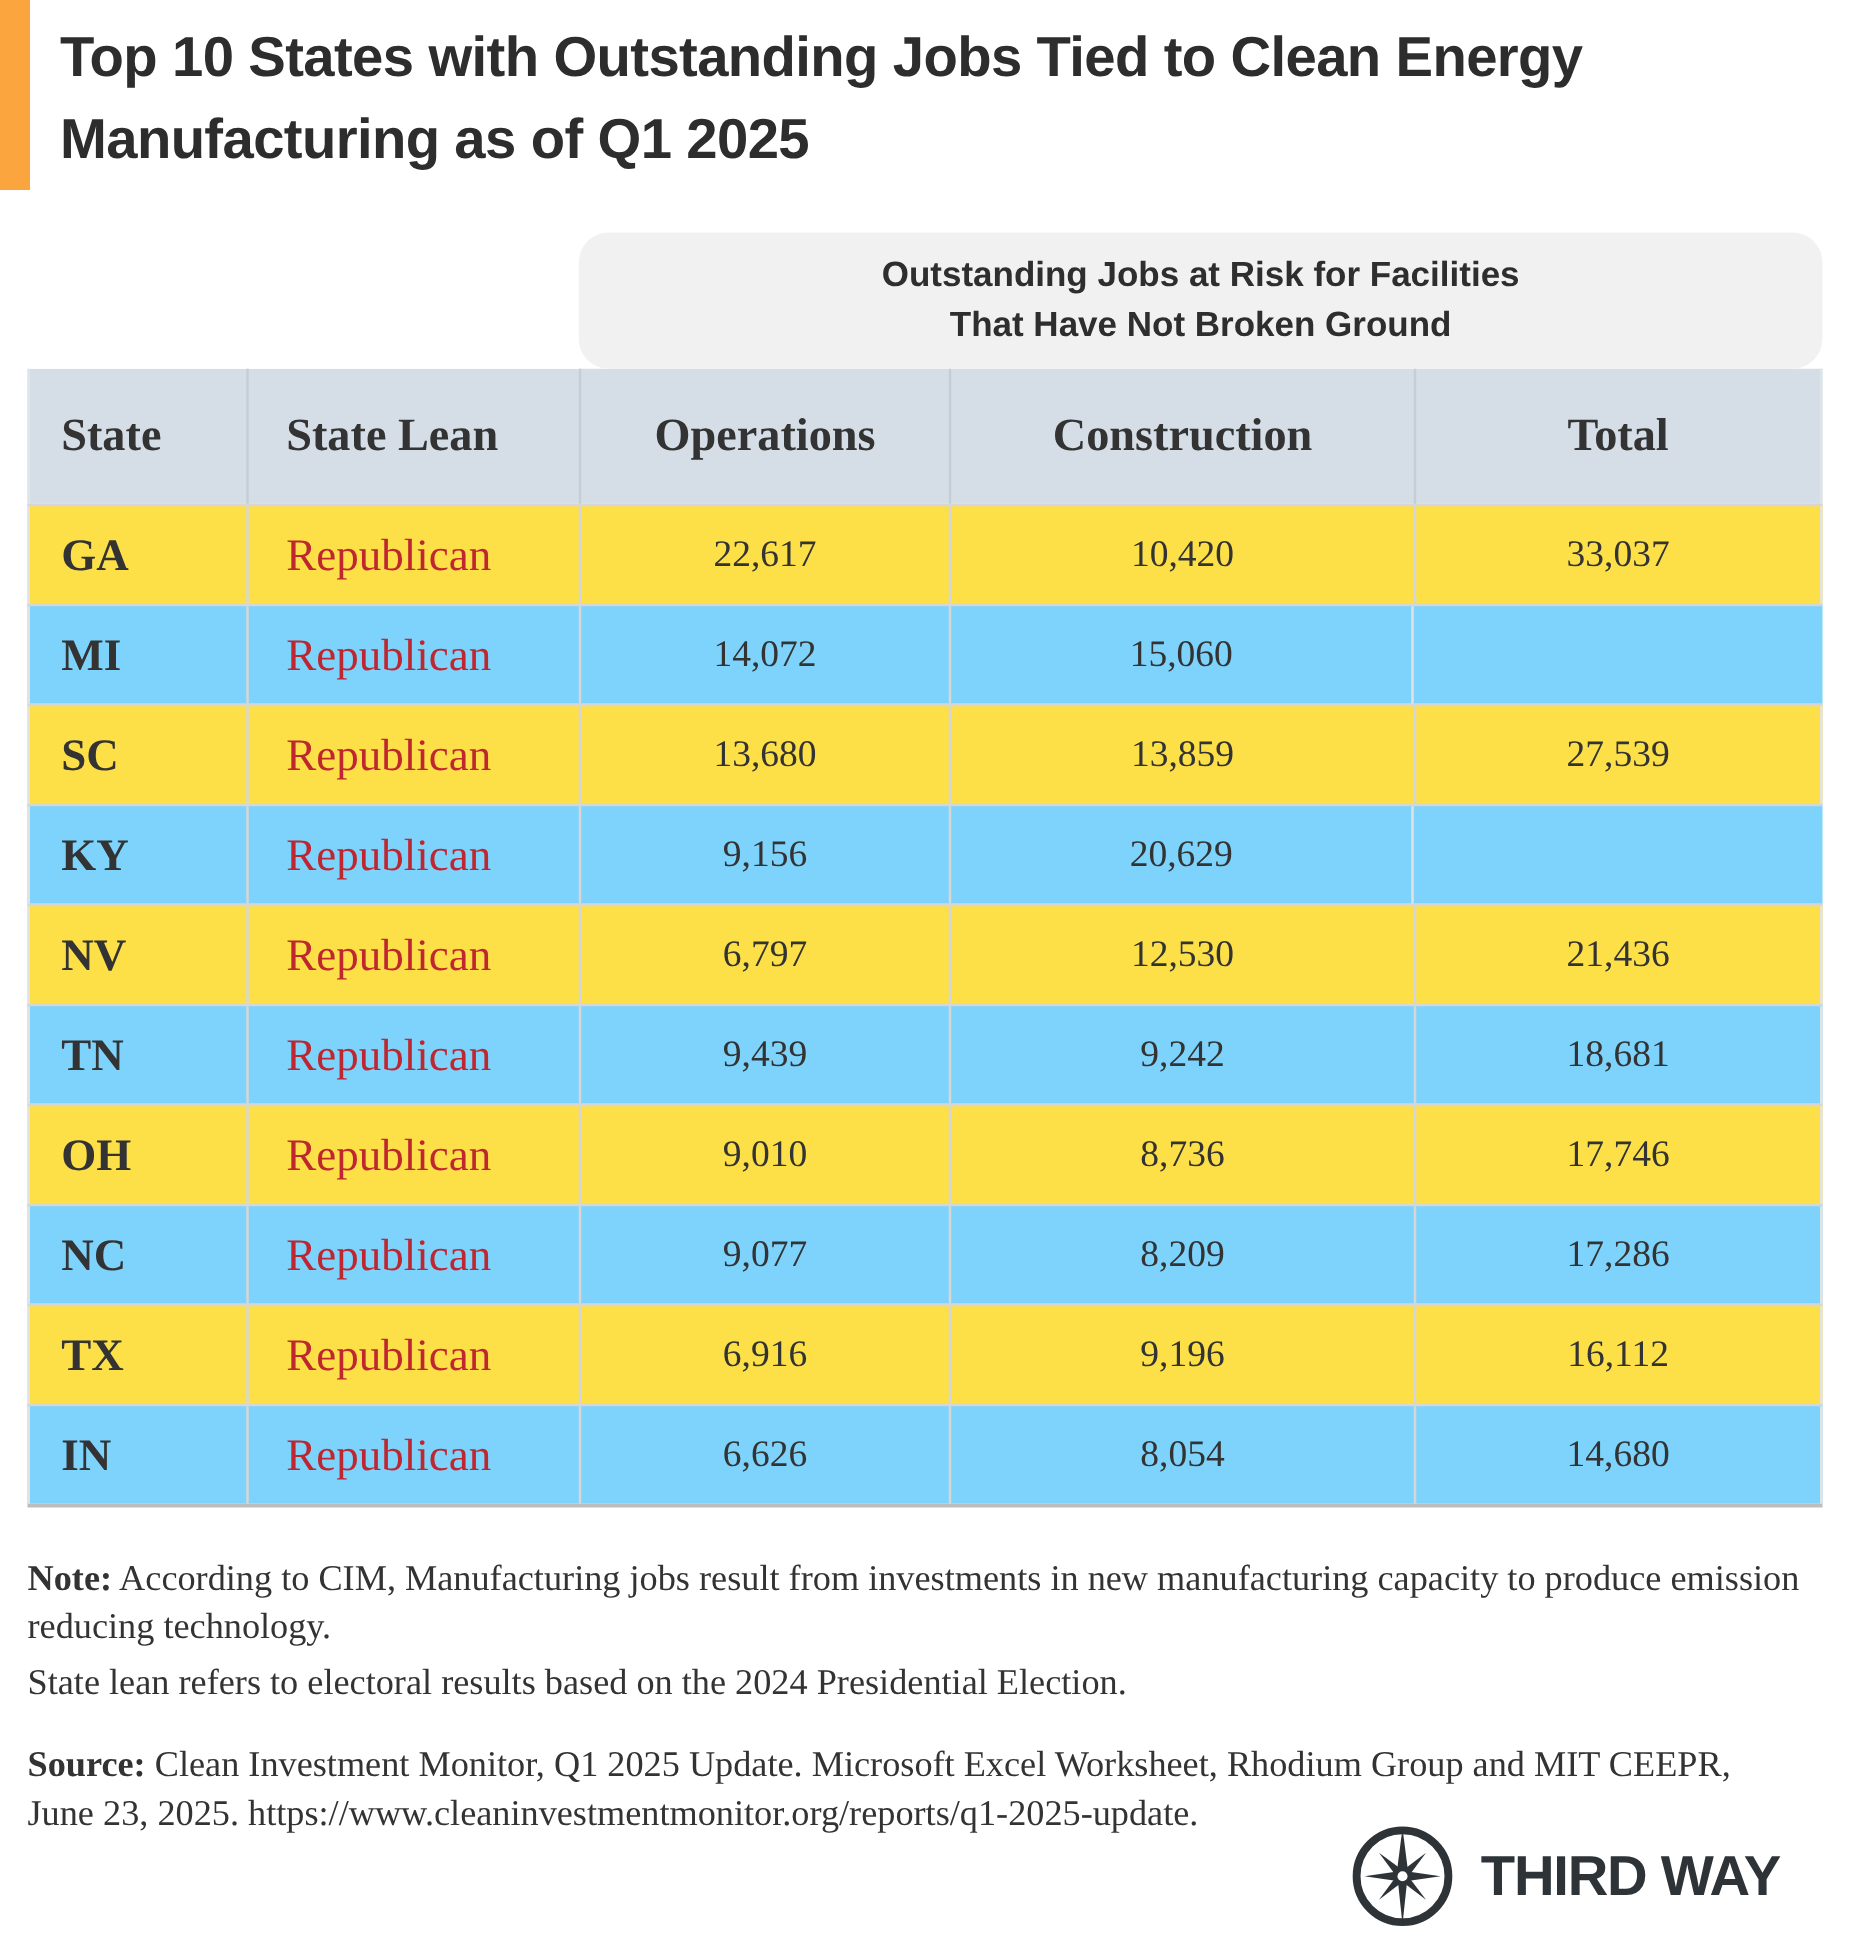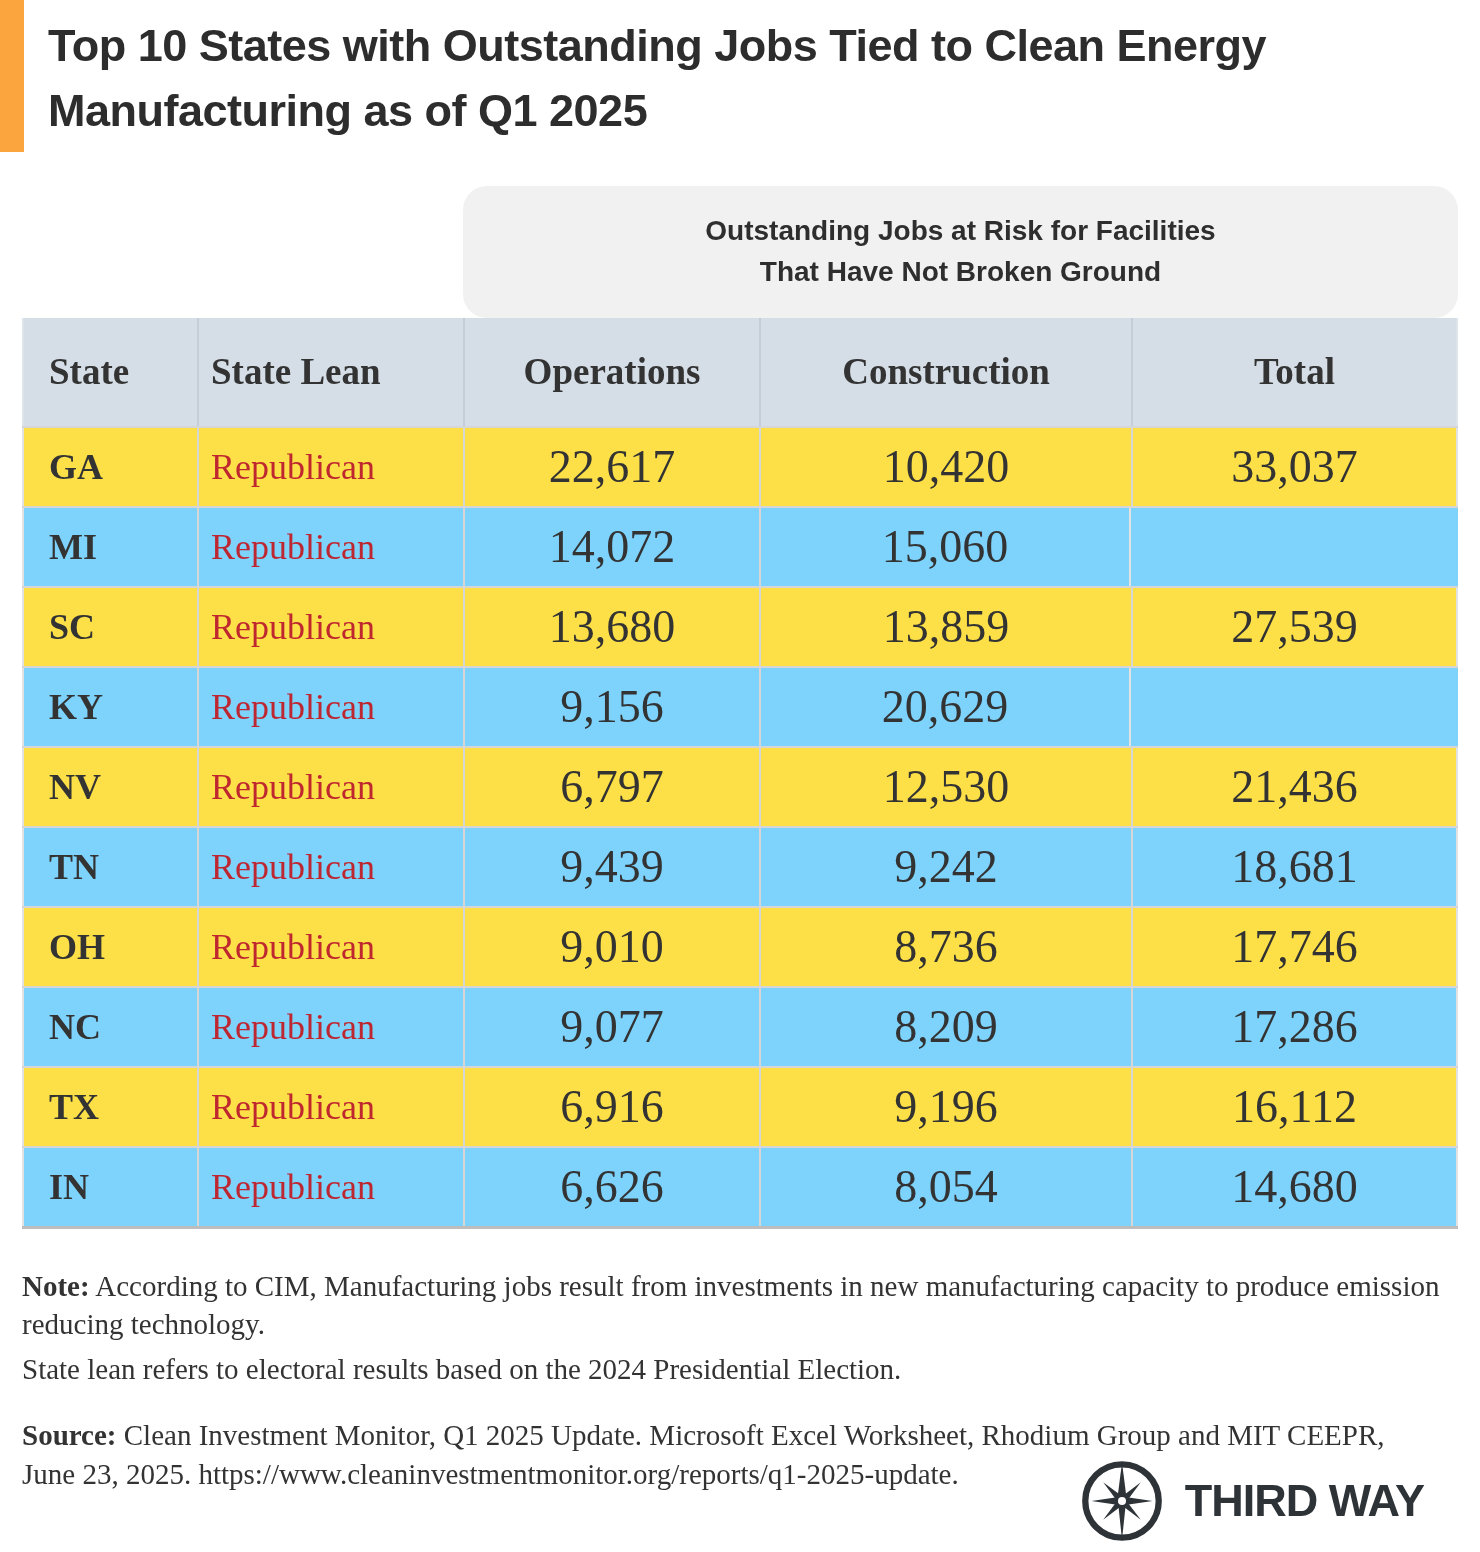--- a/index.html
+++ b/index.html
@@ -22,21 +22,21 @@
     max-width: 1270px;
   }
 
   
   .table-wrap { margin: 42px 22px 0 22px; width: 1436px; }
 
   .tgroup { display: grid; grid-template-columns: 441px 995px; }
   .tgroup .spacer { background: #ffffff; }
   .group-header {
     background: #f1f1f1;
-    height: 132px;
+    height: 109px;
     display: flex; flex-direction: column; justify-content: center; align-items: center;
     font-family: "Liberation Sans", sans-serif;
     font-weight: 800;
     font-size: 28px;
     line-height: 1.45;
     color: #2e2e2e;
     text-align: center;
     border-radius: 24px;
   }
 
@@ -62,26 +62,26 @@
     font-size: 36px;
     border-left: 2px solid #d6d6d6;
   }
   .cell:first-child { border-left: 2px solid #e2e2e2; }
   .cell:last-child { border-right: 2px solid #e2e2e2; }
   .thead .cell { border-left-color: #c5ced8; }
   .thead .cell:first-child { border-left-color: #dde4ea; }
   .thead .cell:last-child { border-right-color: #dde4ea; }
 
   .c-left { justify-content: flex-start; padding-left: 25px; }
-  .c-left2 { justify-content: flex-start; padding-left: 12px; }
+  .c-left2 { justify-content: flex-start; padding-left: 30px; }
   .c-center { justify-content: center; text-align: center; }
 
   .c-state { font-weight: bold; color: #333333; }
   .c-lean { color: #bf2730; }
-  .c-num { color: #333333; font-size: 46px; }
+  .c-num { color: #333333; font-size: 30px; }
 
   
   .notes { margin: 38px 40px 0 22px; font-size: 29px; line-height: 1.32; color: #333333; }
   .notes p { margin-bottom: 7px; }
   .notes .note2 { margin-bottom: 28px; }
   .notes b { font-weight: bold; }
 
   
   .logo {
     position: absolute; right: 56px; top: 1458px;

